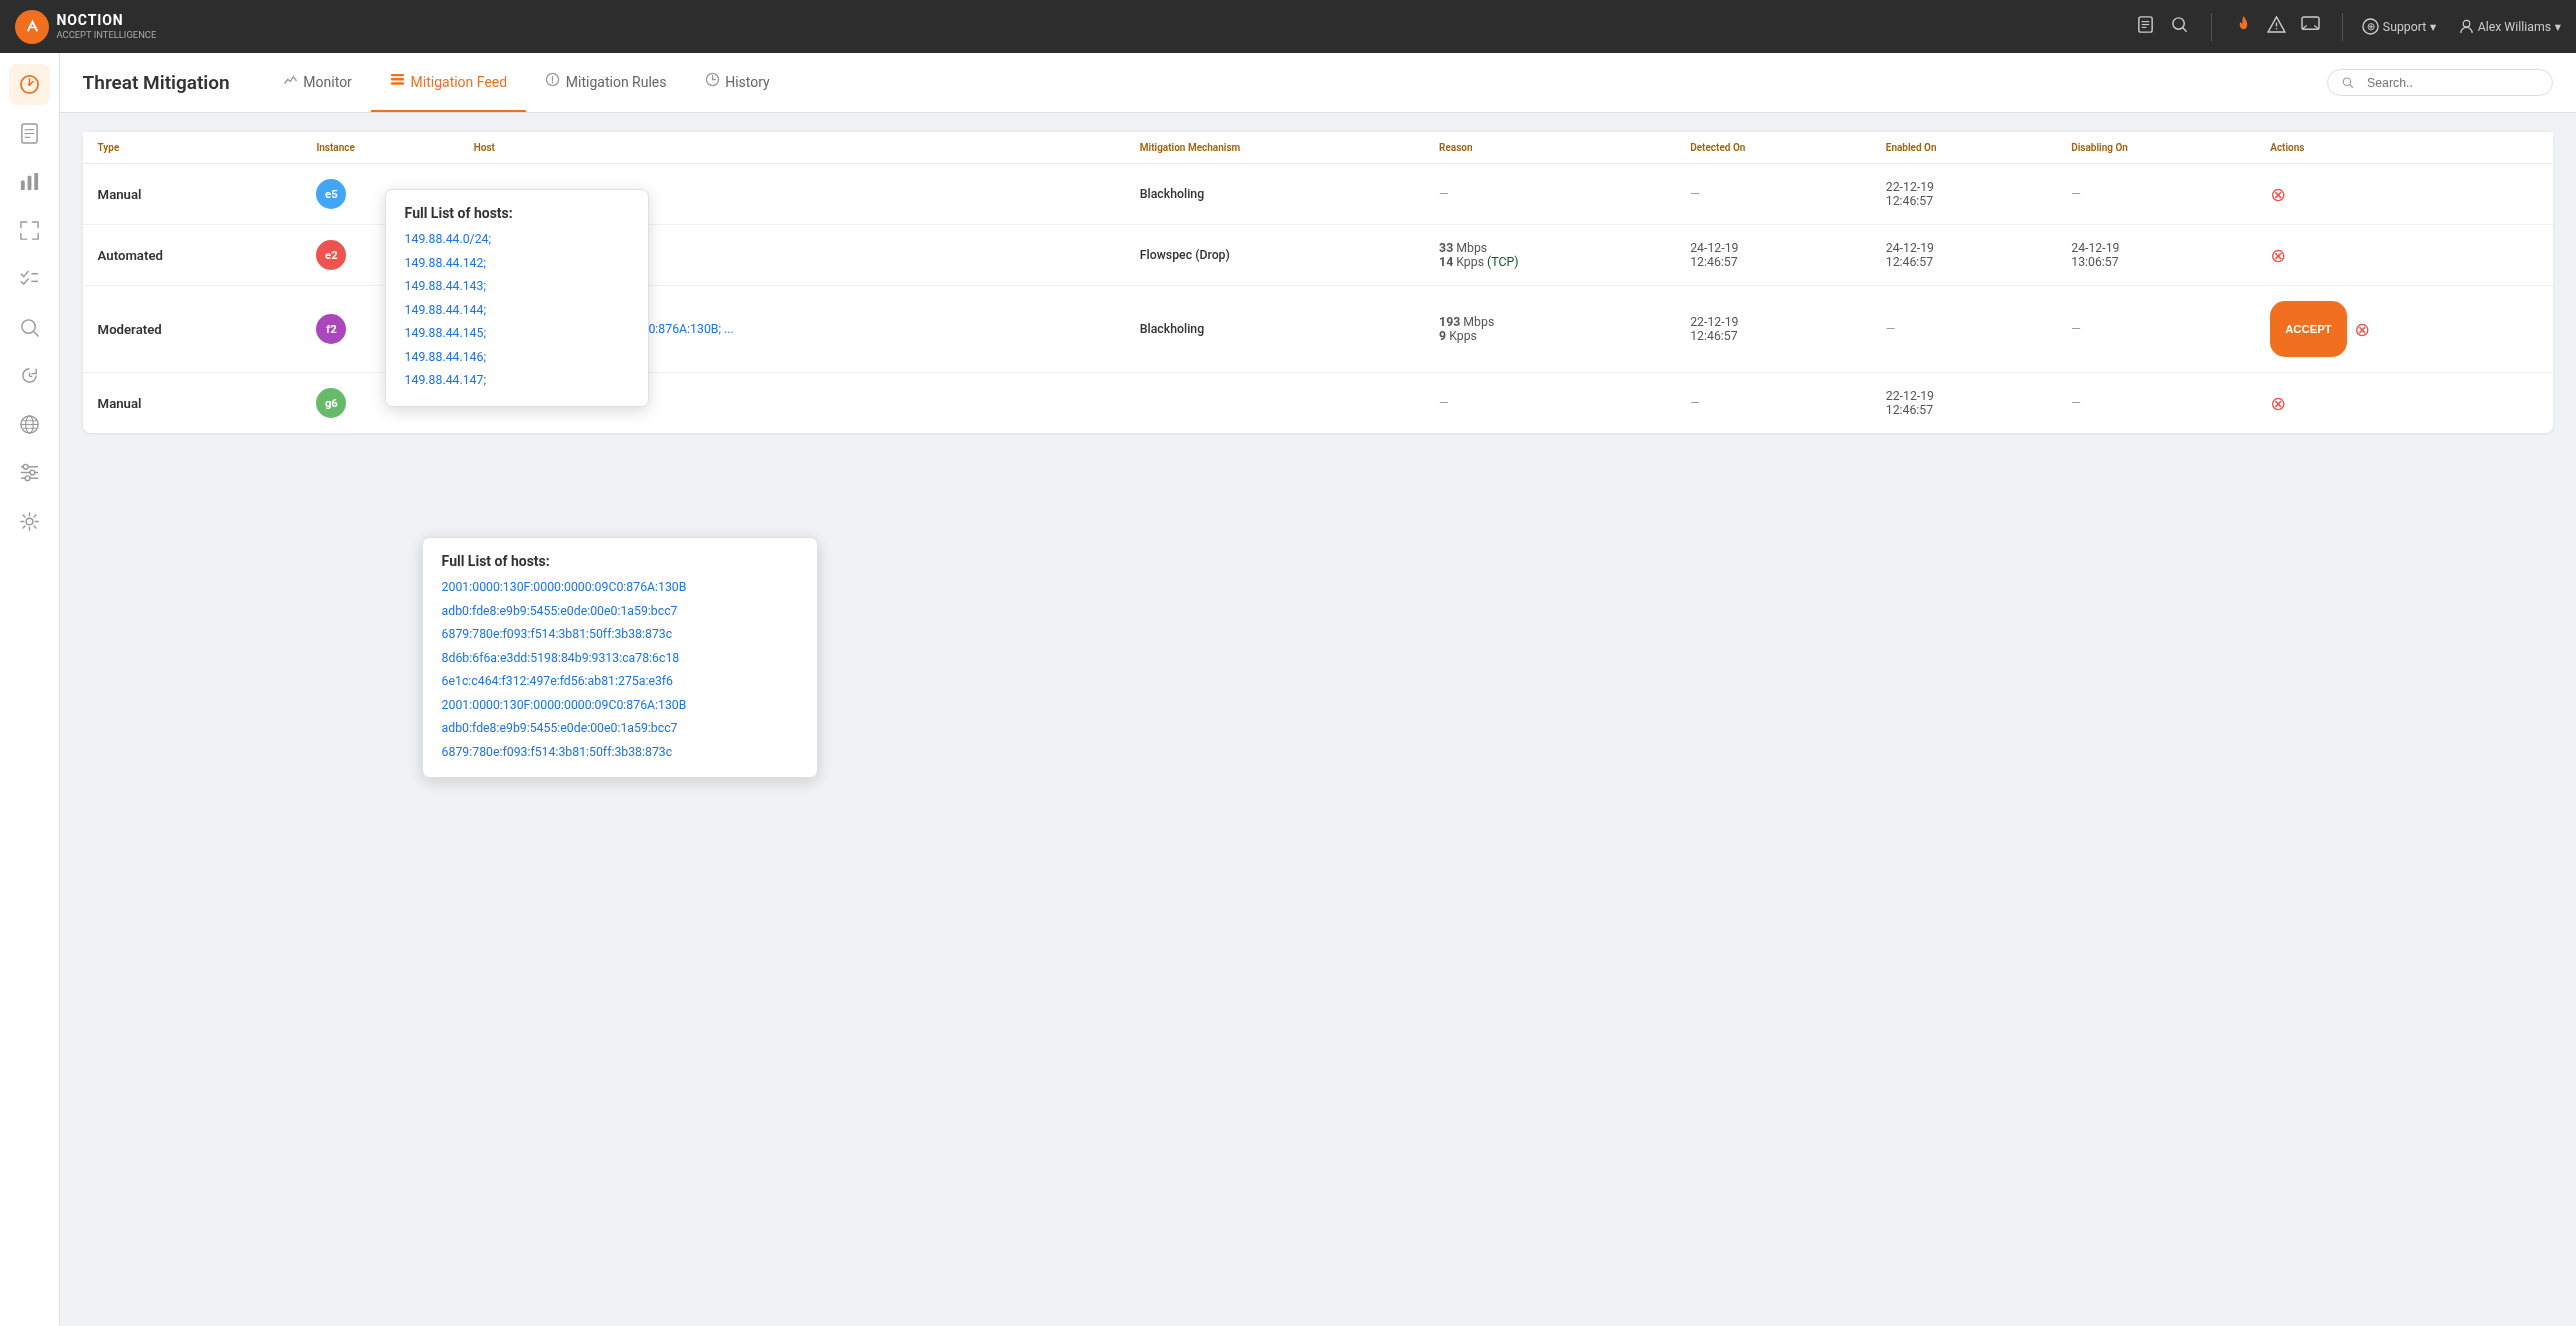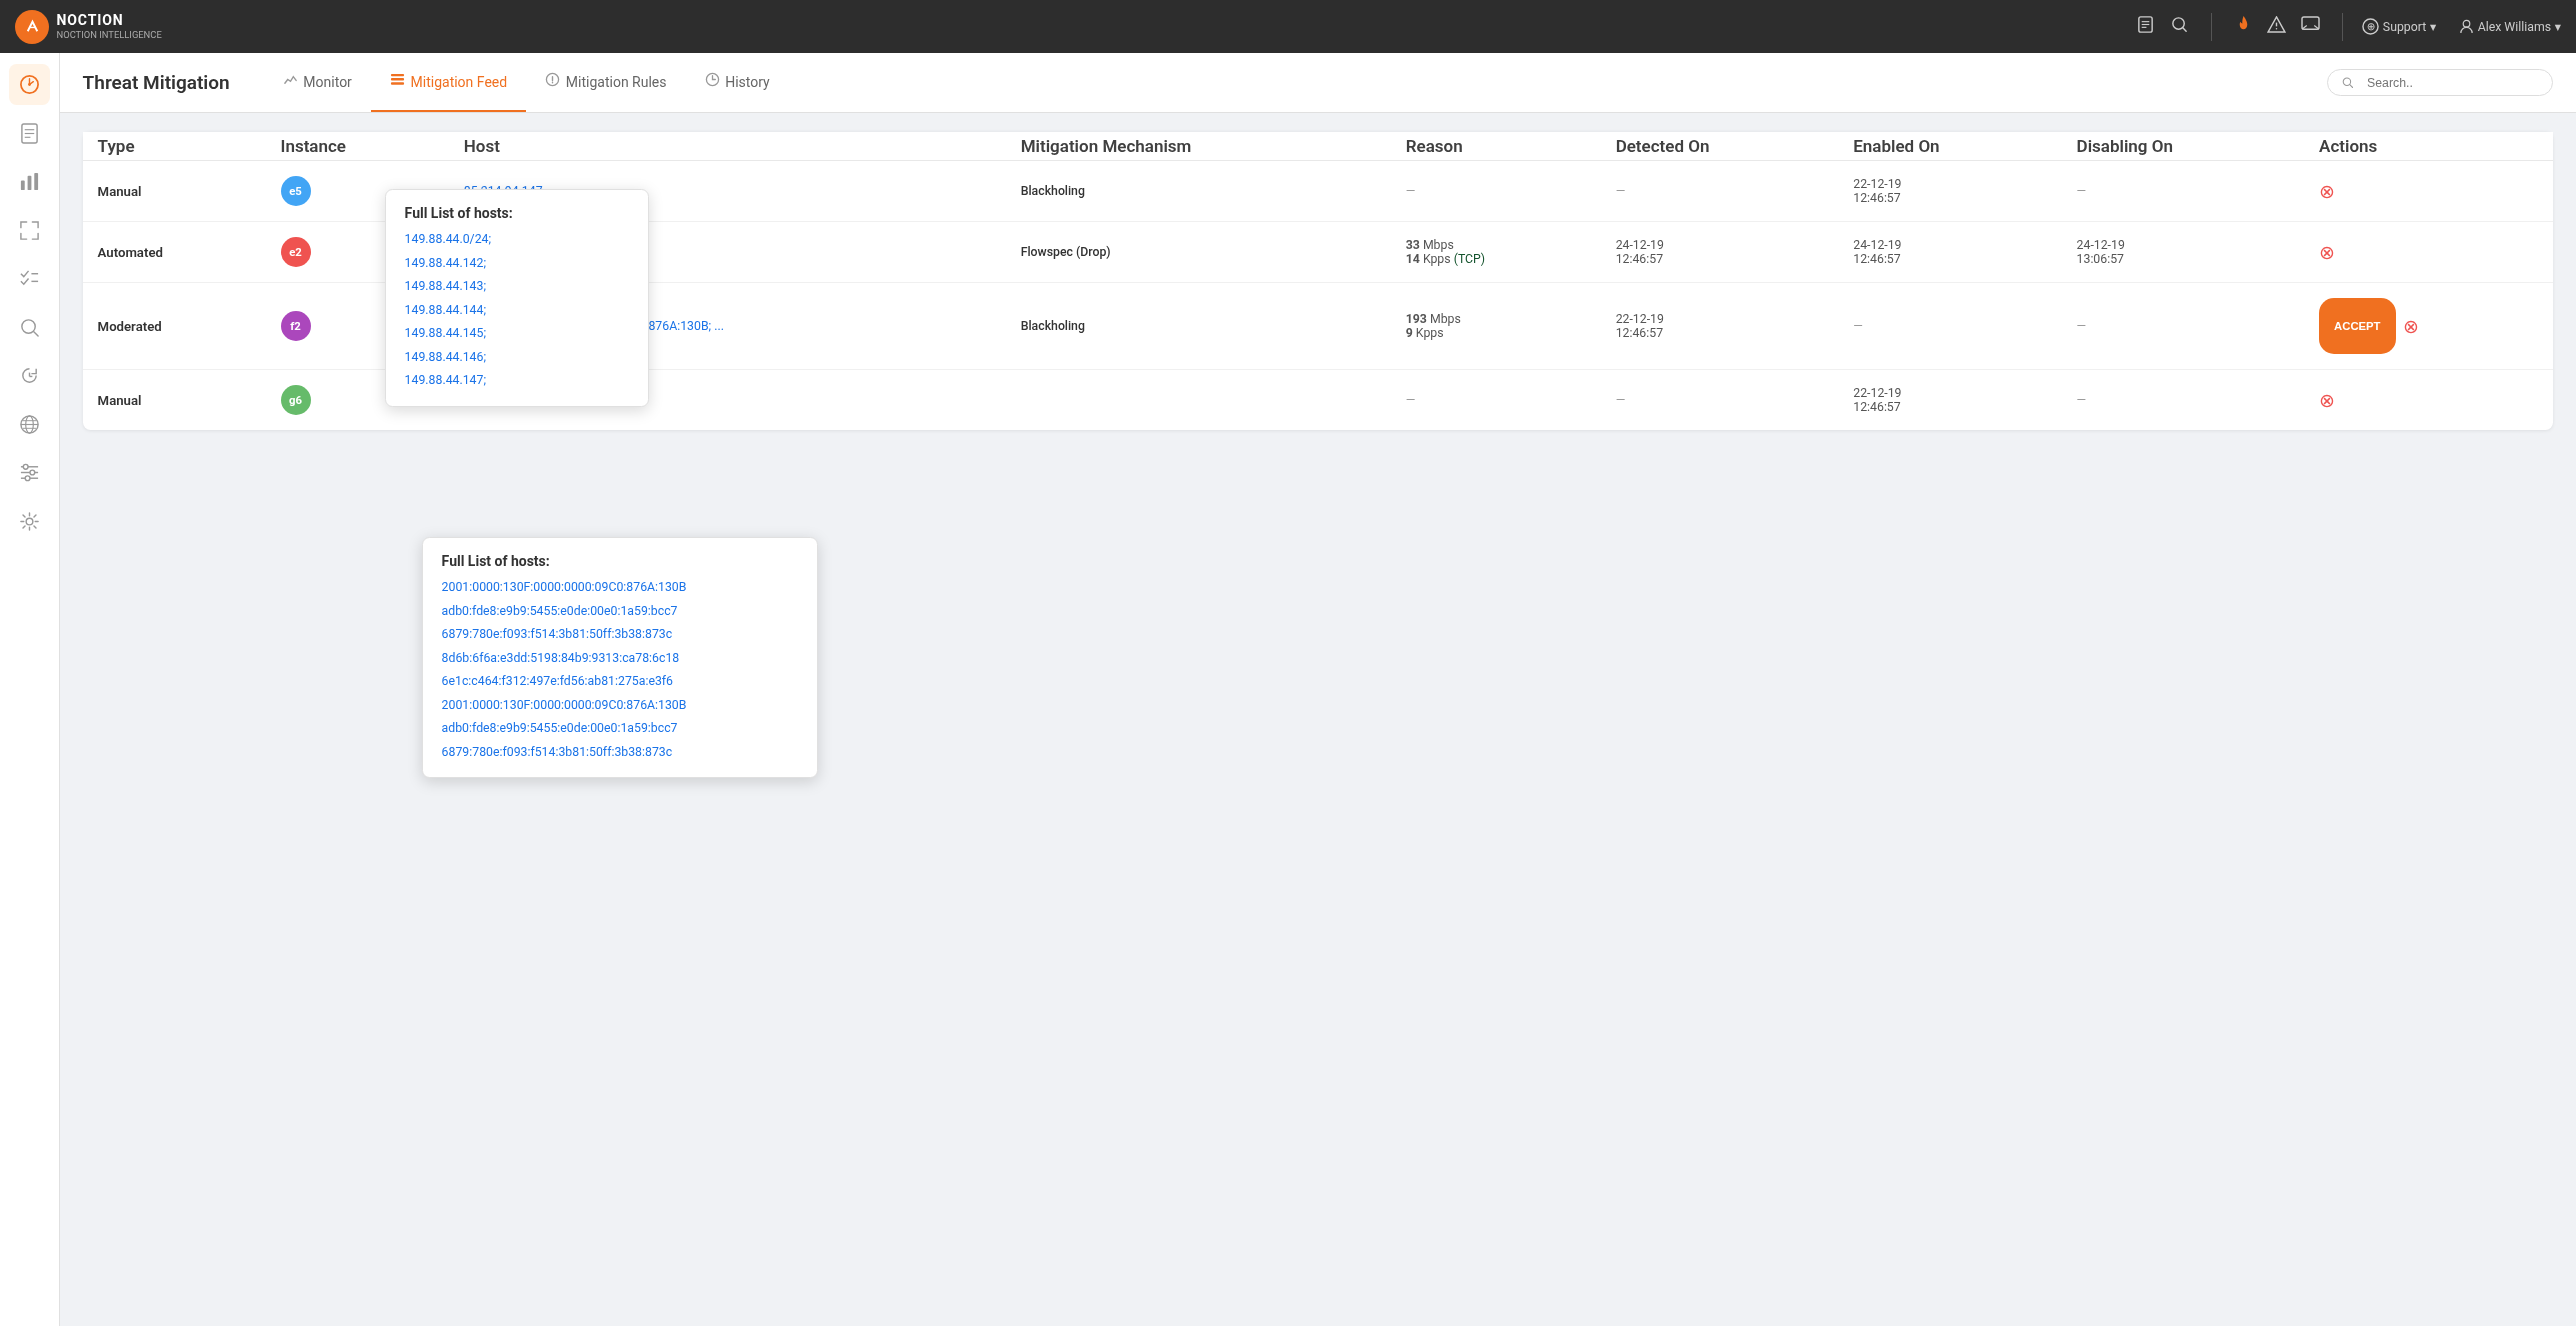--- a/index.html
+++ b/index.html
@@ -147,25 +147,25 @@
 
     
     .table-wrapper {
       background: white;
       border-radius: 7.5px;
       box-shadow: 0 0.9px 3.8px rgba(0,0,0,0.08);
       overflow: visible;
     }
     table { width: 100%; border-collapse: collapse; }
     thead th {
-      padding: 4px 15px;
+      padding: 10px 15px;
       text-align: left;
       font-weight: 600;
-      color: #404040;
-      font-size: 17px;
+      color: #a16207;
+      font-size: 10px;
       border-bottom: 1.9px solid #e8e8e8;
       background: white;
     }
     tbody tr { border-bottom: 0.9px solid #f0f0f0; }
     tbody tr:last-child { border-bottom: none; }
     tbody td { padding: 15px; font-size: 12.3px; color: #555; vertical-align: middle; }
     .type-label { font-weight: 600; color: #333; font-size: 13.2px; }
     .instance-badge {
       display: inline-flex; align-items: center; justify-content: center;
       width: 30px; height: 30px; border-radius: 50%;
@@ -212,21 +212,21 @@
   <div class="logo-area">
     <div class="logo-circle">
       <svg width="21" height="21" viewBox="0 0 22 22" fill="none">
         <circle cx="11" cy="11" r="10" fill="#f07020"></circle>
         <path d="M6 16 L11 6 L16 16" stroke="white" stroke-width="2" fill="none"></path>
         <path d="M8 12 L14 12" stroke="white" stroke-width="1.5"></path>
       </svg>
     </div>
     <div class="logo-text">
       <div class="brand">NOCTION</div>
-      <div class="sub">NOCTION INTELLIGENCE</div>
+      <div class="sub">ACCEPT INTELLIGENCE</div>
     </div>
   </div>
   <div class="nav-spacer"></div>
   <div class="nav-icons">
     <span>
       <svg width="19" height="19" viewBox="0 0 20 20" fill="none">
           <rect x="3" y="2" width="14" height="16" rx="2" stroke="#ccc" stroke-width="1.5"></rect>
           <line x1="6" y1="7" x2="14" y2="7" stroke="#ccc" stroke-width="1.2"></line>
           <line x1="6" y1="10" x2="14" y2="10" stroke="#ccc" stroke-width="1.2"></line>
           <line x1="6" y1="13" x2="11" y2="13" stroke="#ccc" stroke-width="1.2"></line>

